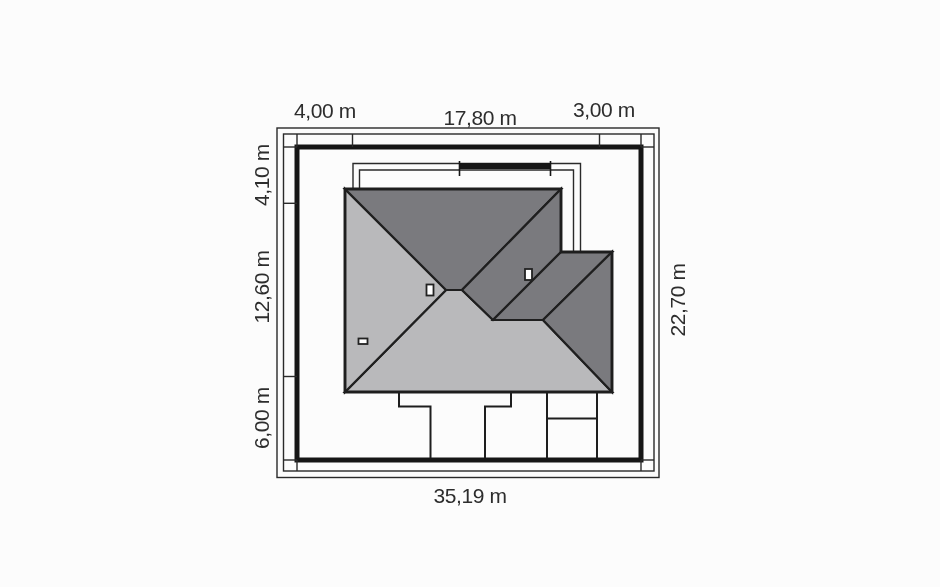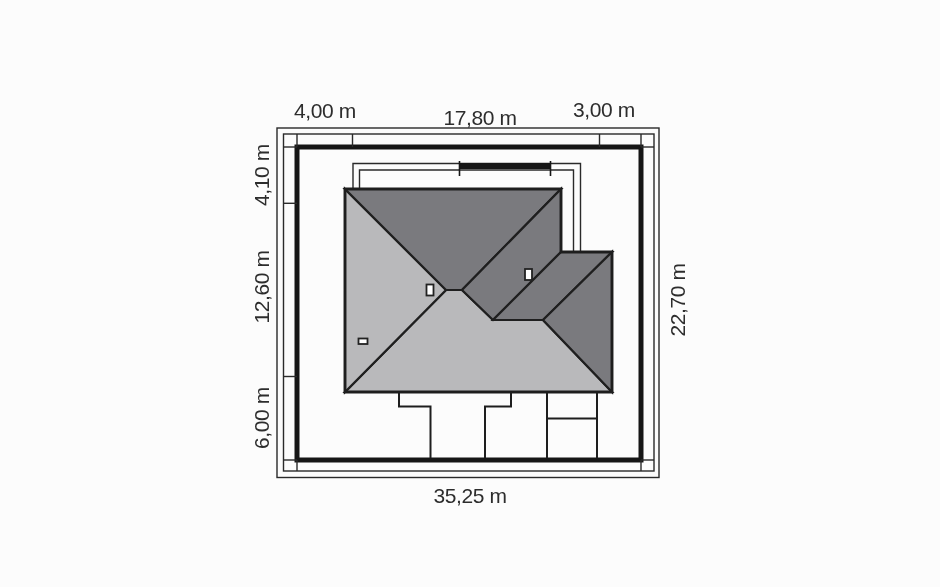--- a/index.html
+++ b/index.html
@@ -71,15 +71,15 @@
   <div class="dim-label" style="left:265px;top:100px;">4,00 m</div>
   <div class="dim-label" style="left:420px;top:99px;margin-top:8px;">17,80 m</div>
   <div class="dim-label" style="left:544px;top:99px;">3,00 m</div>
 
   <div class="dim-label rot" style="left:202px;top:164px;">4,10 m</div>
   <div class="dim-label rot" style="left:202px;top:276px;">12,60 m</div>
   <div class="dim-label rot" style="left:202px;top:407px;">6,00 m</div>
 
   <div class="dim-label rot" style="left:618px;top:289px;">22,70 m</div>
 
-  <div class="dim-label" style="left:410px;top:485px;">35,25 m</div>
+  <div class="dim-label" style="left:410px;top:485px;">35,19 m</div>
 
 </div>
 
 </body></html>

